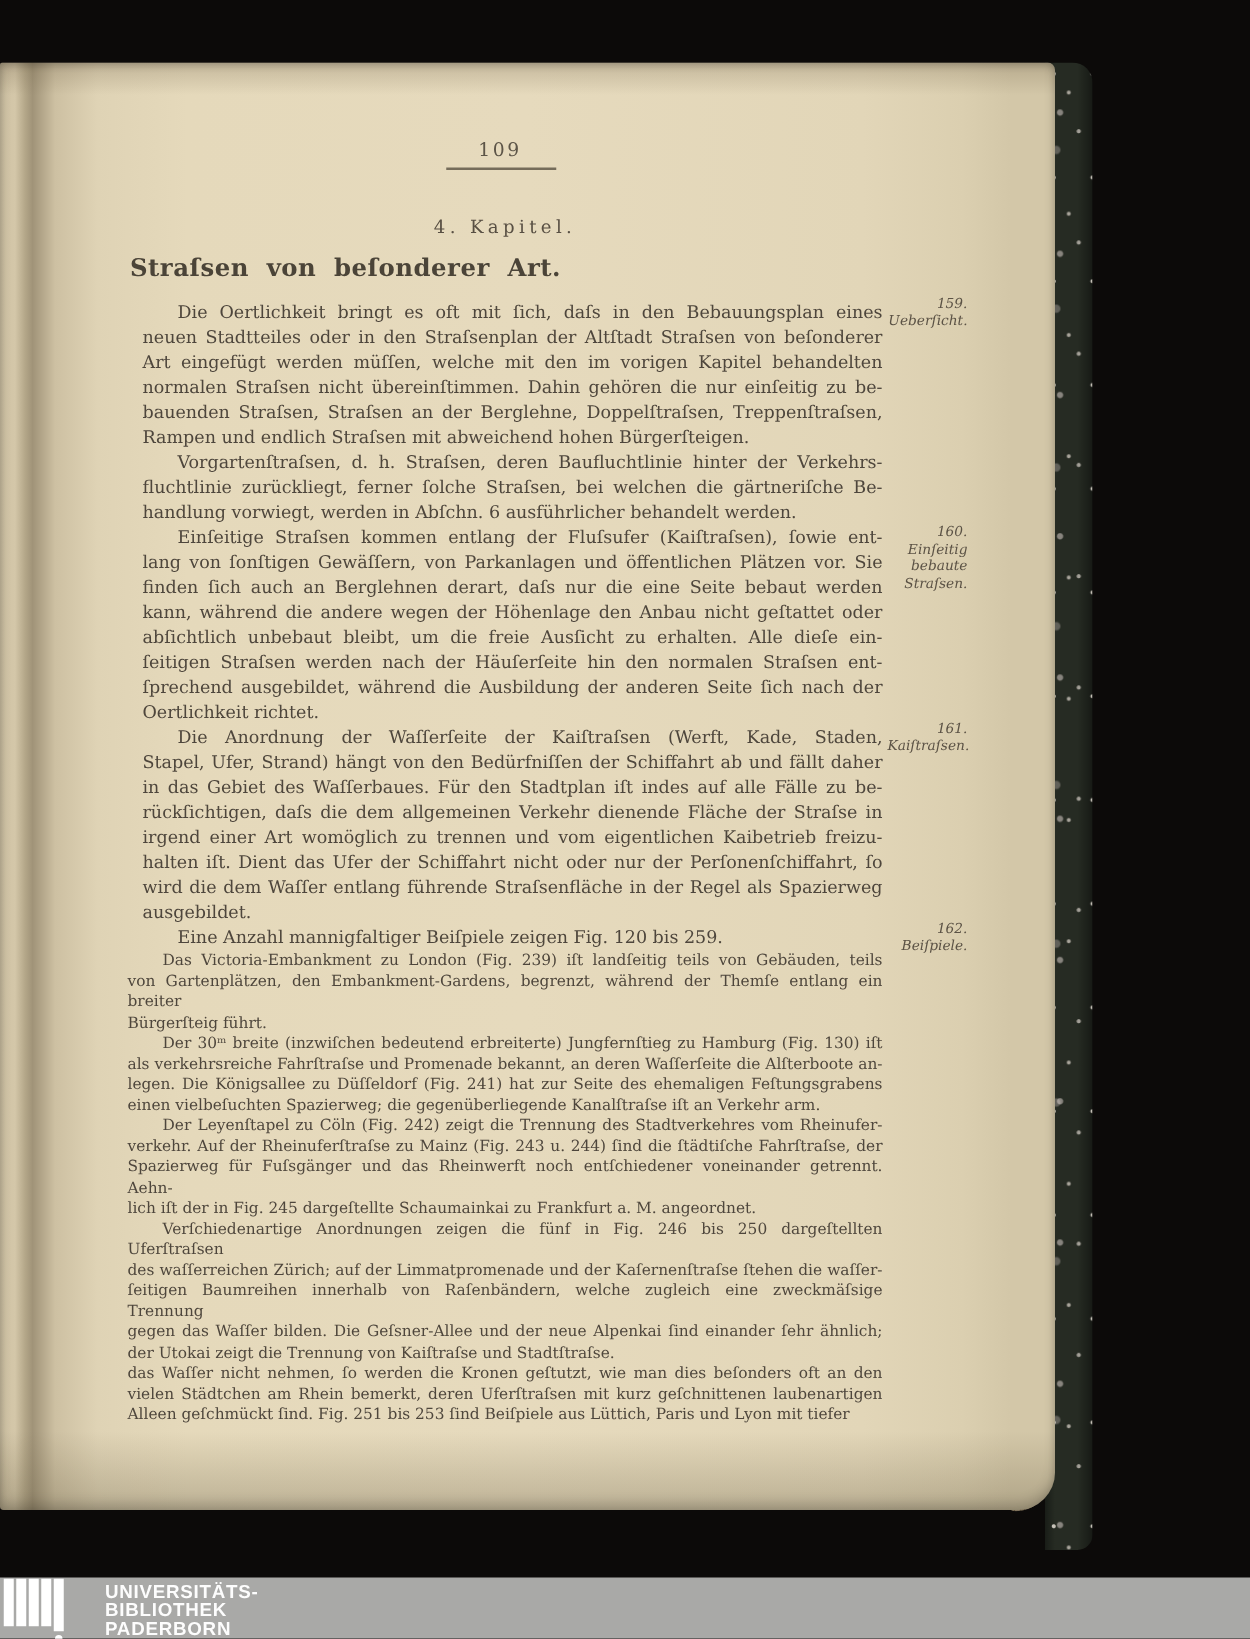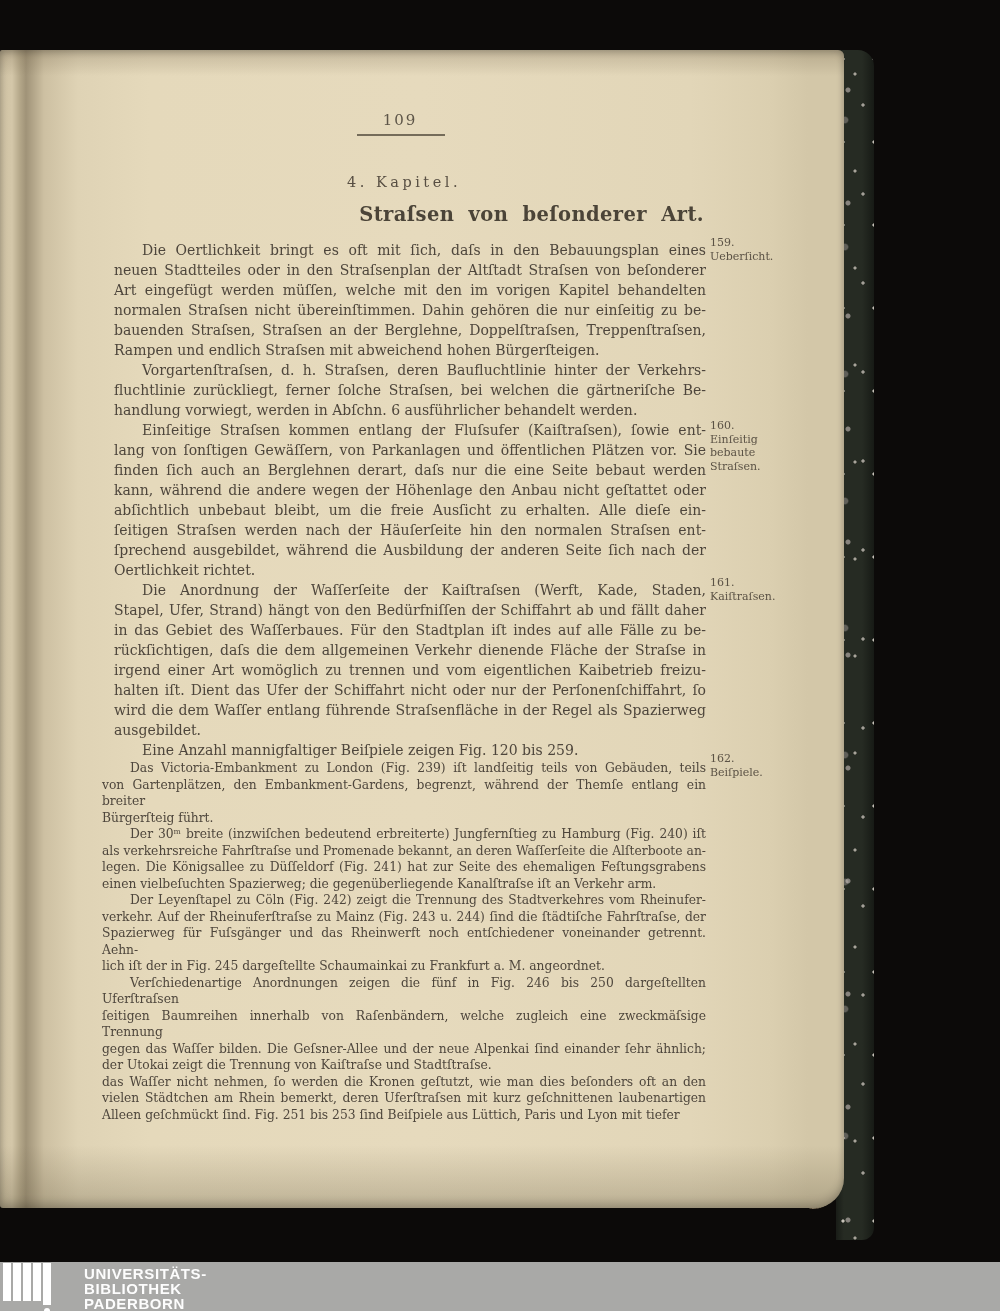--- a/index.html
+++ b/index.html
@@ -48,34 +48,34 @@
   .page-number-rule{
     position:absolute;left:357px;top:84px;width:88px;height:1.5px;
     background:#756c5a;
   }
   .chapter-heading{
     position:absolute;left:204px;top:124px;width:400px;
     text-align:center;font-size:14.5px;letter-spacing:3.5px;color:#584f43;
   }
   .page-title{
     position:absolute;left:104px;top:153px;width:600px;
-    text-align:right;font-size:19.5px;font-weight:bold;
+    text-align:left;font-size:19.5px;font-weight:bold;
     letter-spacing:.4px;word-spacing:7px;color:#4b4438;
   }
   .text-col{
     position:absolute;left:102px;top:190px;width:604px;color:#4e463c;
   }
   .para.body{font-size:14px;line-height:20px;margin-left:12px;}
   .para.small{font-size:12.3px;line-height:16.5px;}
   .line{text-align:justify;text-align-last:justify;}
   .line.first{text-indent:28px;}
   .line.last{text-align-last:left;}
   .margin-note{
     position:absolute;left:710px;width:64px;
-    text-align:left;font-size:11px;line-height:13.5px;color:#5b5245;
+    text-align:right;font-size:11px;line-height:13.5px;color:#5b5245;font-style:italic;
   }
   
   .banner{
     position:absolute;left:0;top:1262px;width:1000px;height:49px;
     background:#a9a9a7;
   }
   .logo-mark{position:absolute;left:3px;top:1px;width:54px;height:48px;}
   .logo-bar{position:absolute;top:0;width:7.5px;height:38px;background:#ffffff;display:block;}
   .logo-bar.b1{left:0px;} .logo-bar.b2{left:10px;} .logo-bar.b3{left:20px;}
   .logo-bar.b4{left:30px;} .logo-bar.b5{left:40px;height:42px;}
@@ -133,33 +133,34 @@
       </div>
       <div class="para body">
         <div class="line first last">Eine Anzahl mannigfaltiger Beiſpiele zeigen Fig. 120 bis 259.</div>
       </div>
       <div class="para small">
         <div class="line first">Das Victoria-Embankment zu London (Fig. 239) iſt landſeitig teils von Gebäuden, teils</div>
         <div class="line">von Gartenplätzen, den Embankment-Gardens, begrenzt, während der Themſe entlang ein breiter</div>
         <div class="line last">Bürgerſteig führt.</div>
       </div>
       <div class="para small">
-        <div class="line first">Der 30ᵐ breite (inzwiſchen bedeutend erbreiterte) Jungfernſtieg zu Hamburg (Fig. 240) iſt</div>
+        <div class="line first">Der 30ᵐ breite (inzwiſchen bedeutend erbreiterte) Jungfernſtieg zu Hamburg (Fig. 130) iſt</div>
         <div class="line">als verkehrsreiche Fahrſtraſse und Promenade bekannt, an deren Waſſerſeite die Alſterboote an-</div>
         <div class="line">legen. Die Königsallee zu Düſſeldorf (Fig. 241) hat zur Seite des ehemaligen Feſtungsgrabens</div>
         <div class="line last">einen vielbeſuchten Spazierweg; die gegenüberliegende Kanalſtraſse iſt an Verkehr arm.</div>
       </div>
       <div class="para small">
         <div class="line first">Der Leyenſtapel zu Cöln (Fig. 242) zeigt die Trennung des Stadtverkehres vom Rheinufer-</div>
         <div class="line">verkehr. Auf der Rheinuferſtraſse zu Mainz (Fig. 243 u. 244) ſind die ſtädtiſche Fahrſtraſse, der</div>
         <div class="line">Spazierweg für Fuſsgänger und das Rheinwerft noch entſchiedener voneinander getrennt. Aehn-</div>
         <div class="line last">lich iſt der in Fig. 245 dargeſtellte Schaumainkai zu Frankfurt a. M. angeordnet.</div>
       </div>
       <div class="para small">
         <div class="line first">Verſchiedenartige Anordnungen zeigen die fünf in Fig. 246 bis 250 dargeſtellten Uferſtraſsen</div>
+        <div class="line">des waſſerreichen Zürich; auf der Limmatpromenade und der Kaſernenſtraſse ſtehen die waſſer-</div>
         <div class="line">ſeitigen Baumreihen innerhalb von Raſenbändern, welche zugleich eine zweckmäſsige Trennung</div>
         <div class="line">gegen das Waſſer bilden. Die Geſsner-Allee und der neue Alpenkai ſind einander ſehr ähnlich;</div>
         <div class="line last">der Utokai zeigt die Trennung von Kaiſtraſse und Stadtſtraſse.</div>
       </div>
       <div class="para small">
         <div class="line">das Waſſer nicht nehmen, ſo werden die Kronen geſtutzt, wie man dies beſonders oft an den</div>
         <div class="line">vielen Städtchen am Rhein bemerkt, deren Uferſtraſsen mit kurz geſchnittenen laubenartigen</div>
         <div class="line last">Alleen geſchmückt ſind. Fig. 251 bis 253 ſind Beiſpiele aus Lüttich, Paris und Lyon mit tiefer</div>
       </div>
     </div>
@@ -171,21 +172,21 @@
       <div class="margin-note" style="top: 369px;">
         <div>160.</div>
         <div>Einſeitig</div>
         <div>bebaute</div>
         <div>Straſsen.</div>
       </div>
       <div class="margin-note" style="top: 526px;">
         <div>161.</div>
         <div>Kaiſtraſsen.</div>
       </div>
-      <div class="margin-note" style="top: 686px; margin-top: 16px;">
+      <div class="margin-note" style="top: 686px;">
         <div>162.</div>
         <div>Beiſpiele.</div>
       </div>
     </div>
 </div>
 
 <div class="banner">
   <div class="logo-mark">
     <i class="logo-bar b1"></i>
     <i class="logo-bar b2"></i>

